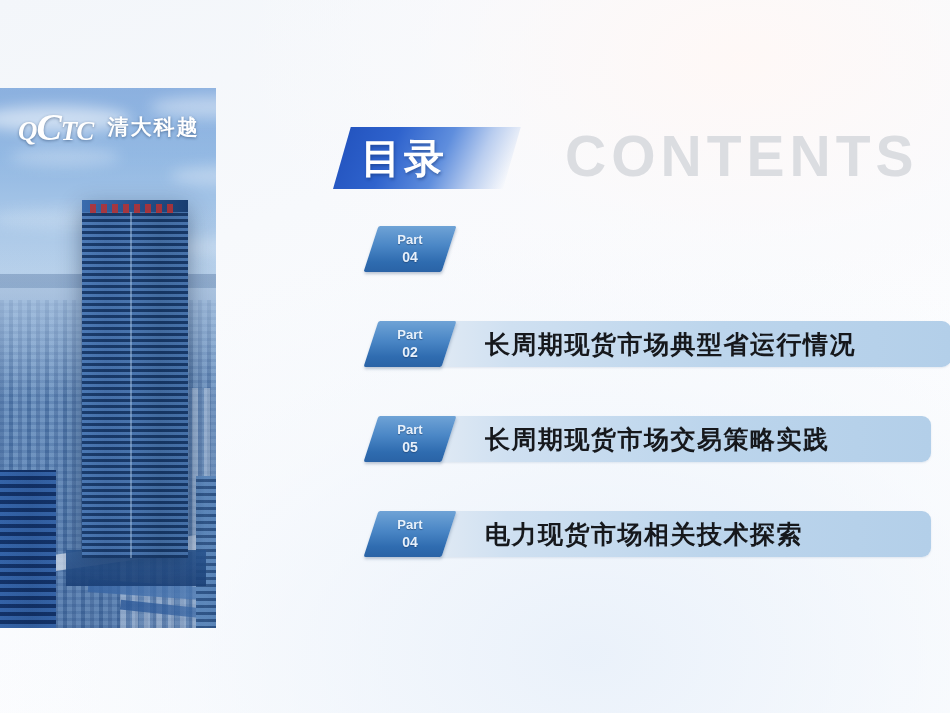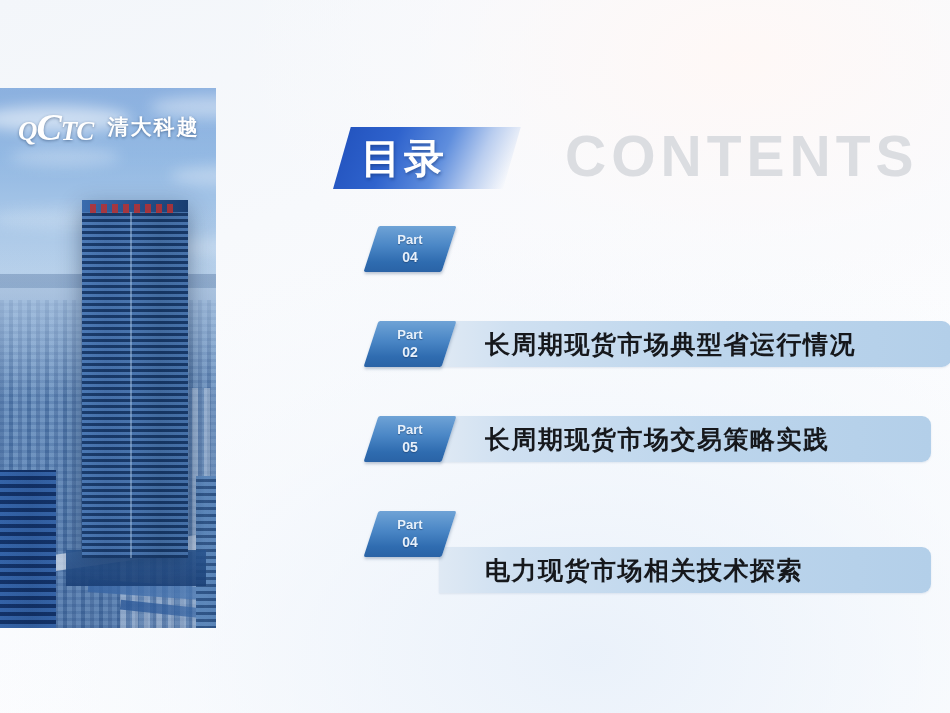--- a/index.html
+++ b/index.html
@@ -347,19 +347,19 @@
       </div>
     </div>
 
     <div class="toc-row">
       <div class="part-badge">
         <div class="part-text">
           <span>Part</span>
           <span class="part-num">04</span>
         </div>
       </div>
-      <div class="toc-bar" style="width: 492px; margin-top: 36px;">
+      <div class="toc-bar" style="width: 492px;">
         <span class="toc-title">电力现货市场相关技术探索</span>
       </div>
     </div>
 
   </div>
 </div>
 
 </body></html>

